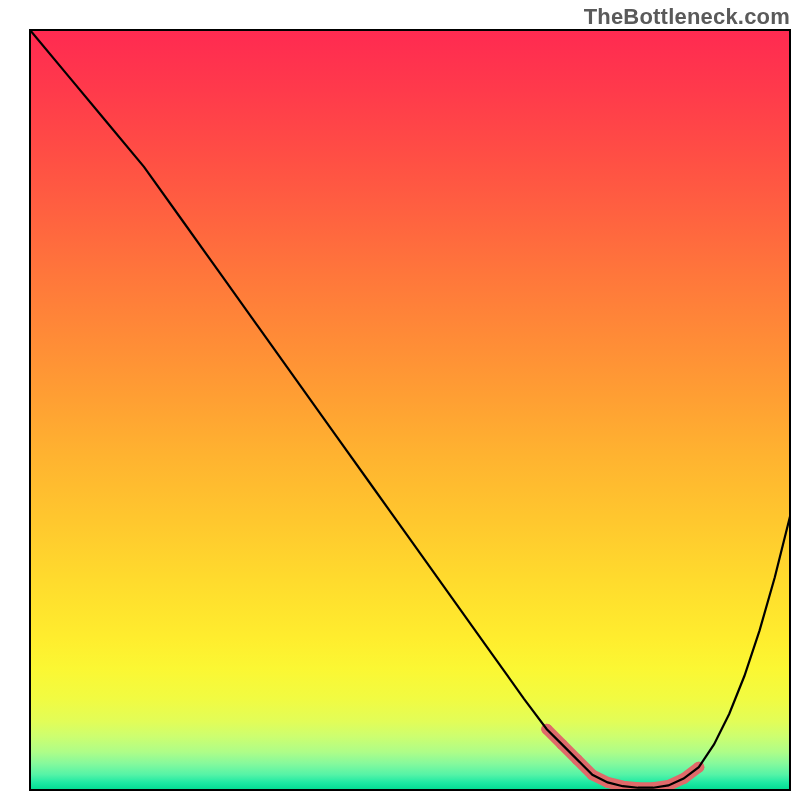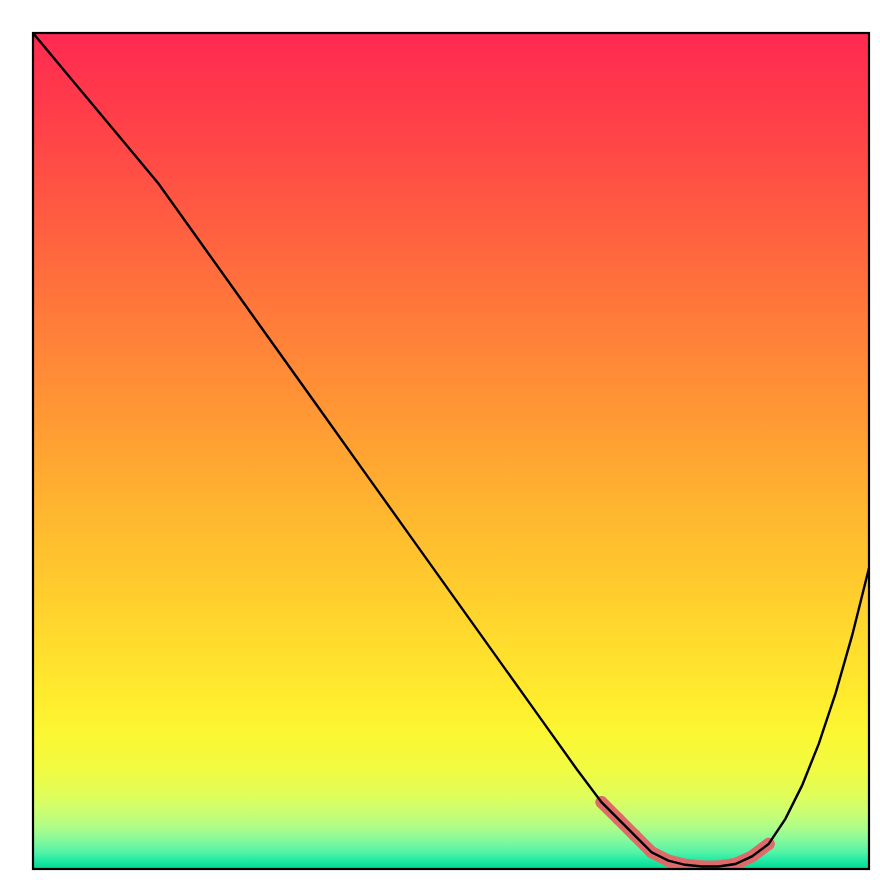--- a/index.html
+++ b/index.html
@@ -31,20 +31,21 @@
     left: 0;
     top: 0;
     width: 800px;
     height: 800px;
   }
 </style>
 </head>
 <body>
 
 <div class="container">
+  <div class="watermark">TheBottleneck.com</div>
 
   <svg class="chart" viewBox="0 0 800 800">
     <defs>
       <linearGradient id="bg-grad" x1="0" y1="0" x2="0" y2="1">
           <stop offset="0.00%" stop-color="#ff2a51"></stop>
           <stop offset="8.00%" stop-color="#ff3a4b"></stop>
           <stop offset="16.00%" stop-color="#ff4d45"></stop>
           <stop offset="24.00%" stop-color="#ff6140"></stop>
           <stop offset="32.00%" stop-color="#ff763b"></stop>
           <stop offset="40.00%" stop-color="#ff8a37"></stop>

